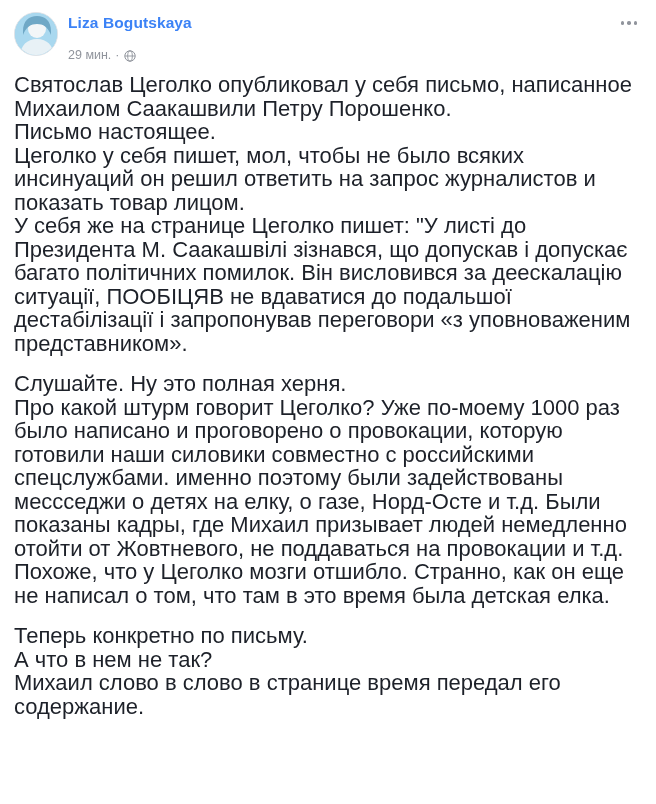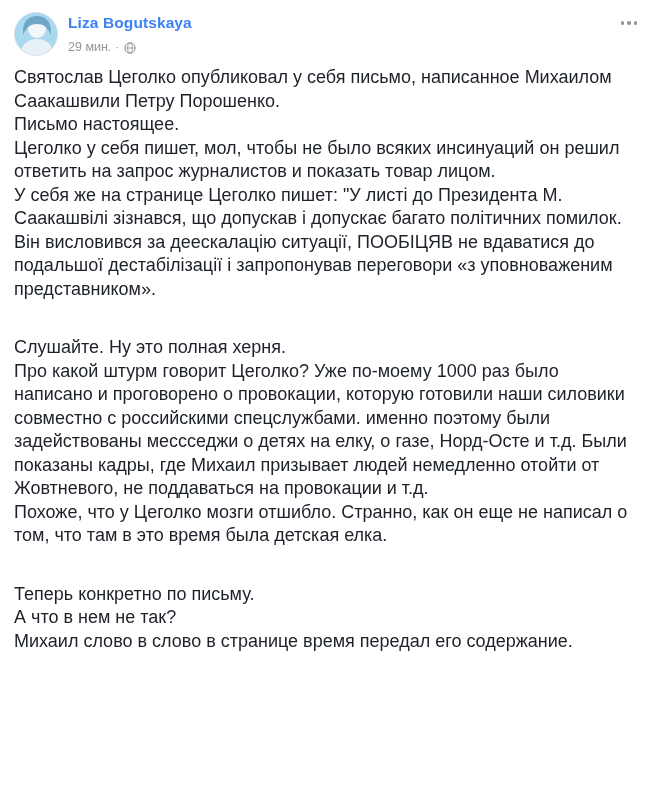--- a/index.html
+++ b/index.html
@@ -44,21 +44,21 @@
   .author-name {
     font-size: 15.5px;
     font-weight: bold;
     color: #3b82f6;
     line-height: 19px;
     letter-spacing: 0.1px;
   }
   .meta-row {
     display: flex;
     align-items: center;
-    margin-top: 8px;
+    margin-top: 16px;
     font-size: 12.5px;
     color: #90949c;
     line-height: 15px;
   }
   .meta-sep {
     margin: 0 4px;
     color: #90949c;
   }
   .globe-icon {
     display: inline-flex;
@@ -82,28 +82,28 @@
   .more-btn .dots i {
     display: block;
     width: 3.5px;
     height: 3.5px;
     background: #90949c;
     border-radius: 50%;
   }
   .post-body {
     padding: 4px 14px 0 14px;
     color: #1d2129;
-    font-size: 18px;
+    font-size: 22px;
     line-height: 23.5px;
   }
   .post-body p {
     margin: 0;
   }
   .post-body p.gap {
-    margin-top: 35px;
+    margin-top: 17px;
   }
 </style>
 </head>
 <body>
 
 <div class="post">
 
   <div class="post-header">
 
     <div class="avatar">

